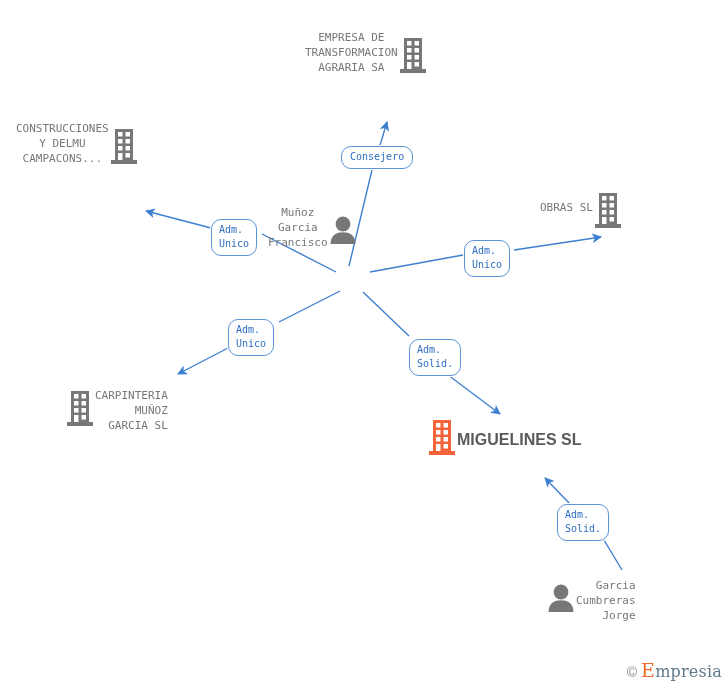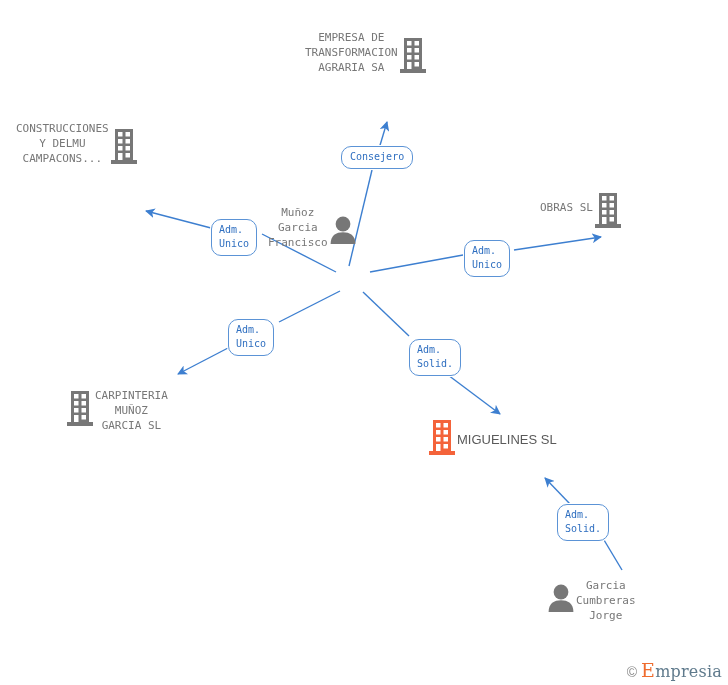--- a/index.html
+++ b/index.html
@@ -44,27 +44,27 @@
     font-family: "DejaVu Sans Mono", "Liberation Mono", monospace;
     font-size: 11px;
     line-height: 15px;
     color: #777777;
     letter-spacing: 0px;
     white-space: pre-line;
   }
   .node.label-above .node-label { order: 0; margin-bottom: 5px; }
   .node.label-above .glyph      { order: 1; }
   .node.label-below .glyph      { order: 0; }
-  .node.label-below .node-label { order: 1; margin-top: 5px; }
+  .node.label-below .node-label { order: 1; margin-top: 5px; text-align: right; }
 
   .node.focus .node-label {
     color: #5a5a5a;
     font-family: "Liberation Sans", sans-serif;
-    font-weight: normal;
-    font-size: 13px;
+    font-weight: bold;
+    font-size: 16px;
   }
 
   
   .rel-chip {
     position: absolute;
     box-sizing: border-box;
     background: #ffffff;
     border: 1px solid #5b93d6;
     border-radius: 10px;
     padding: 3px 7px 4px 7px;

